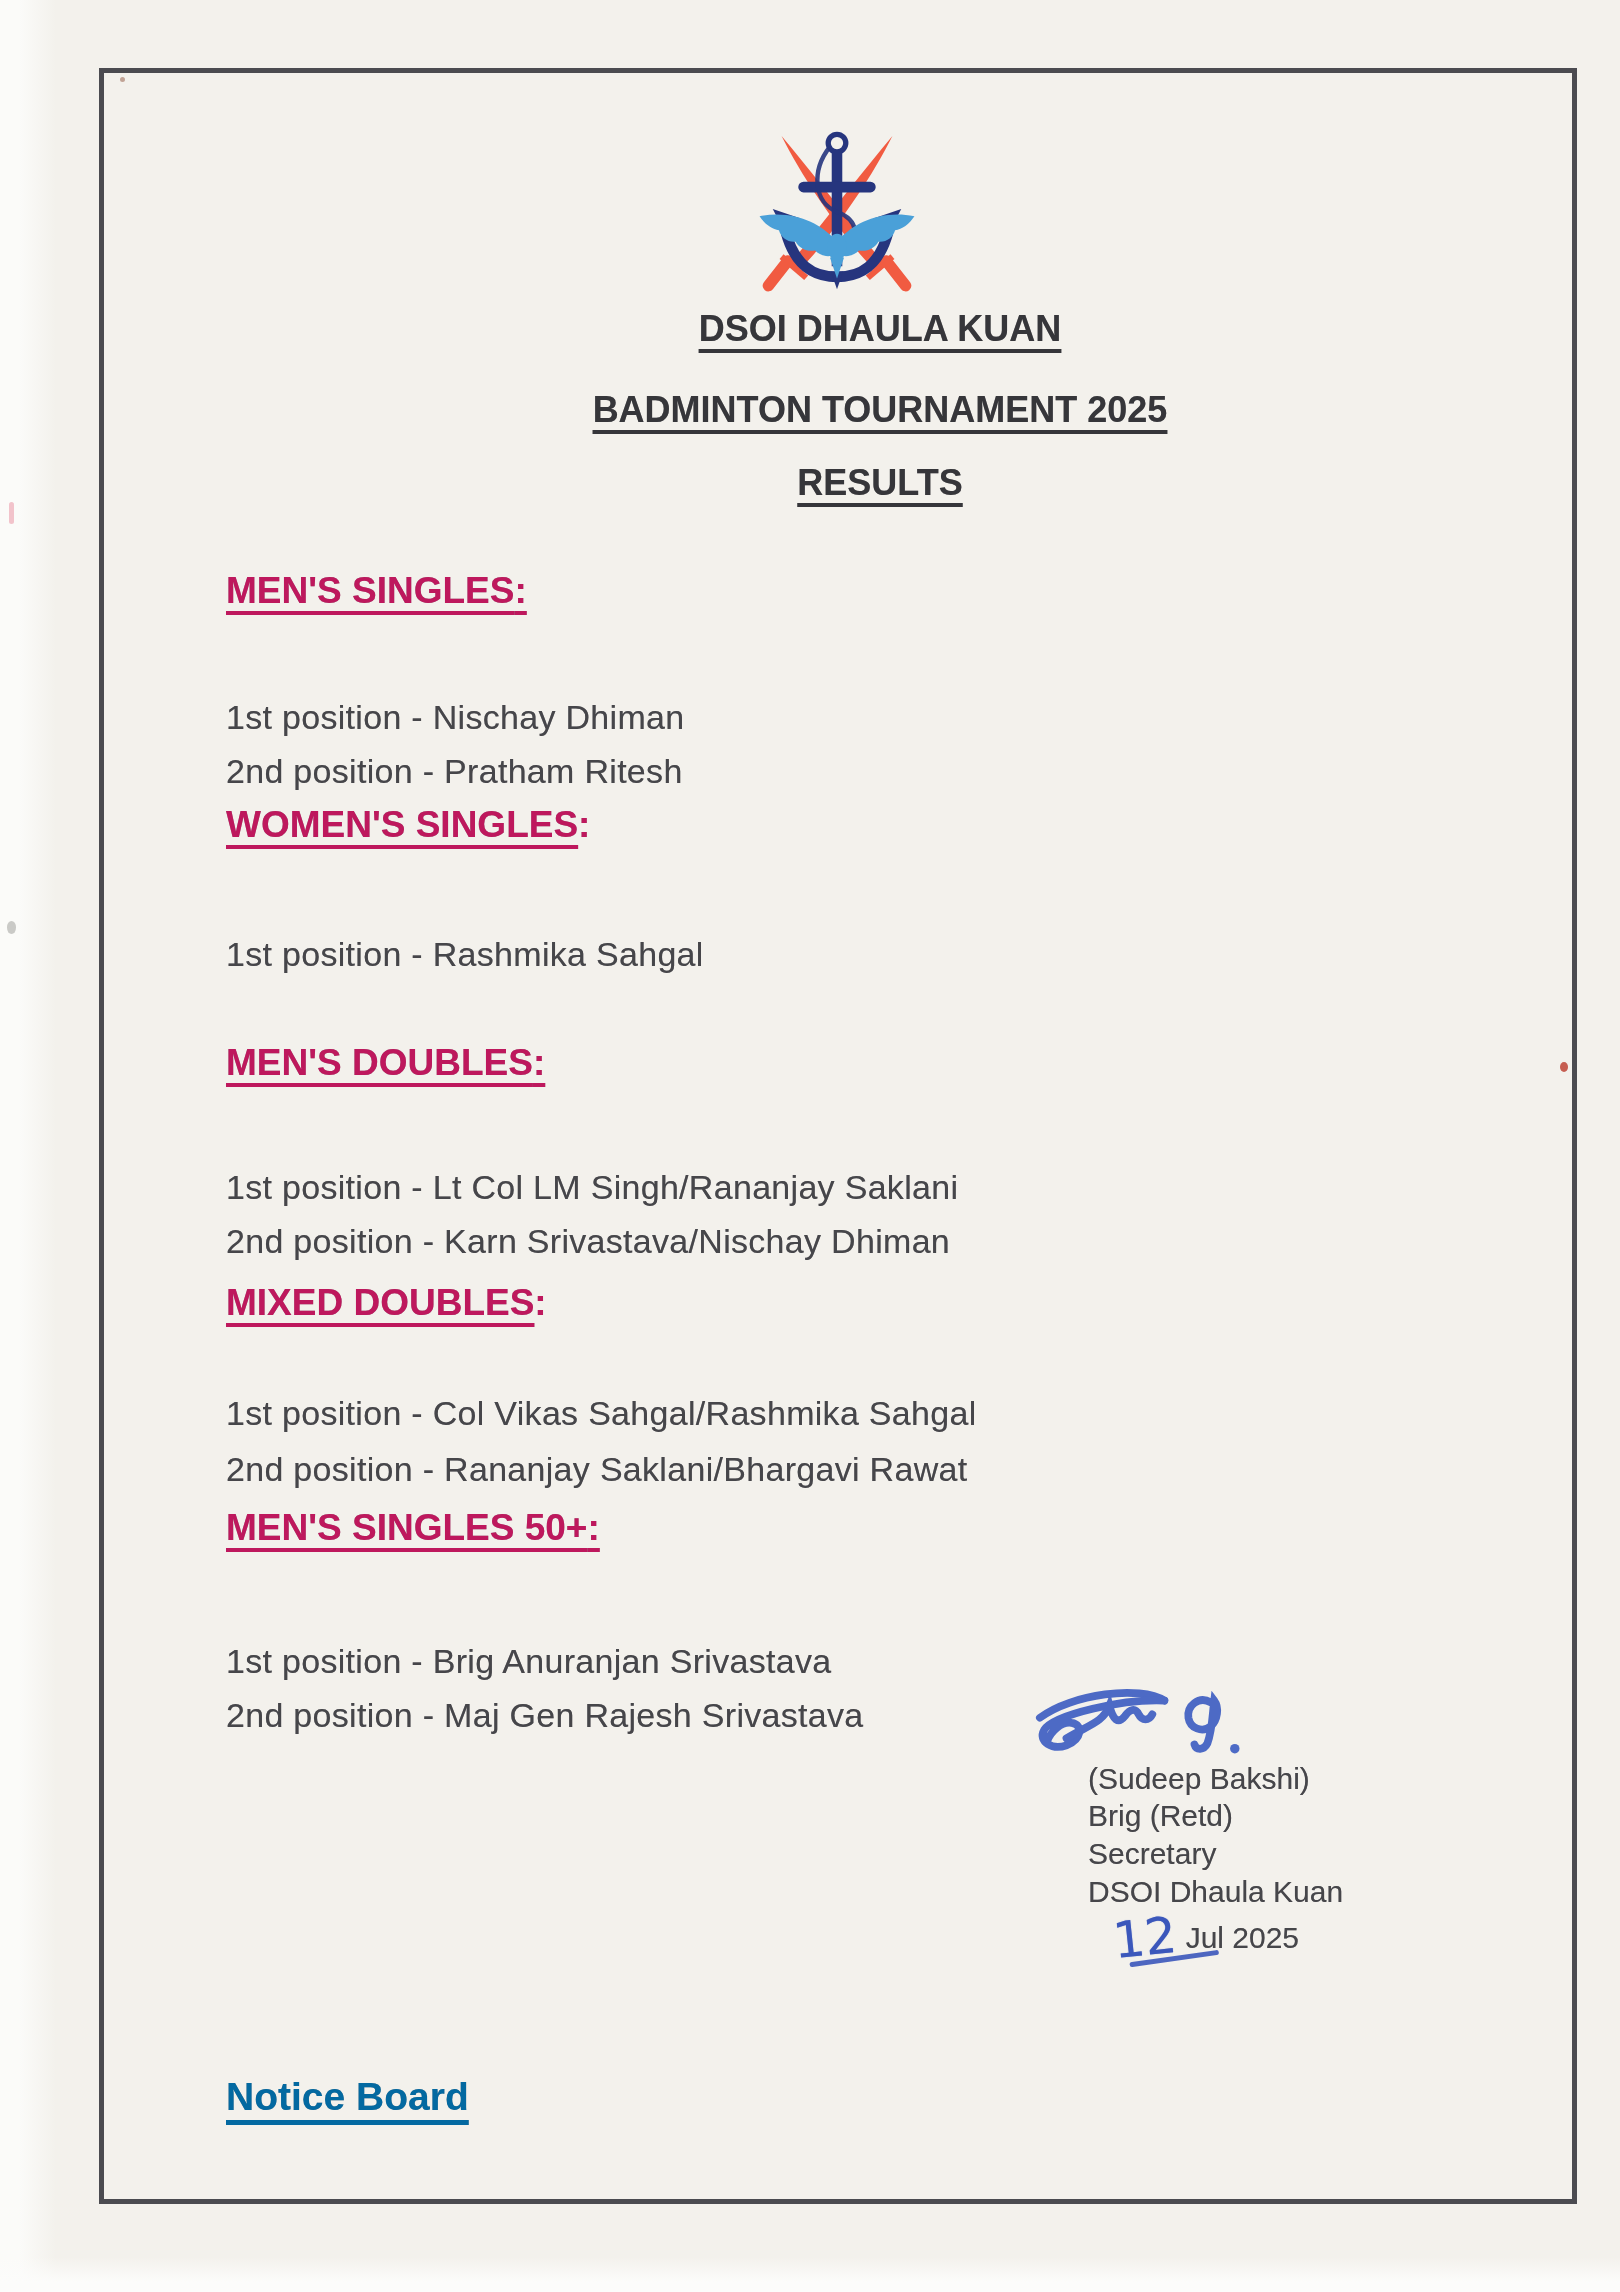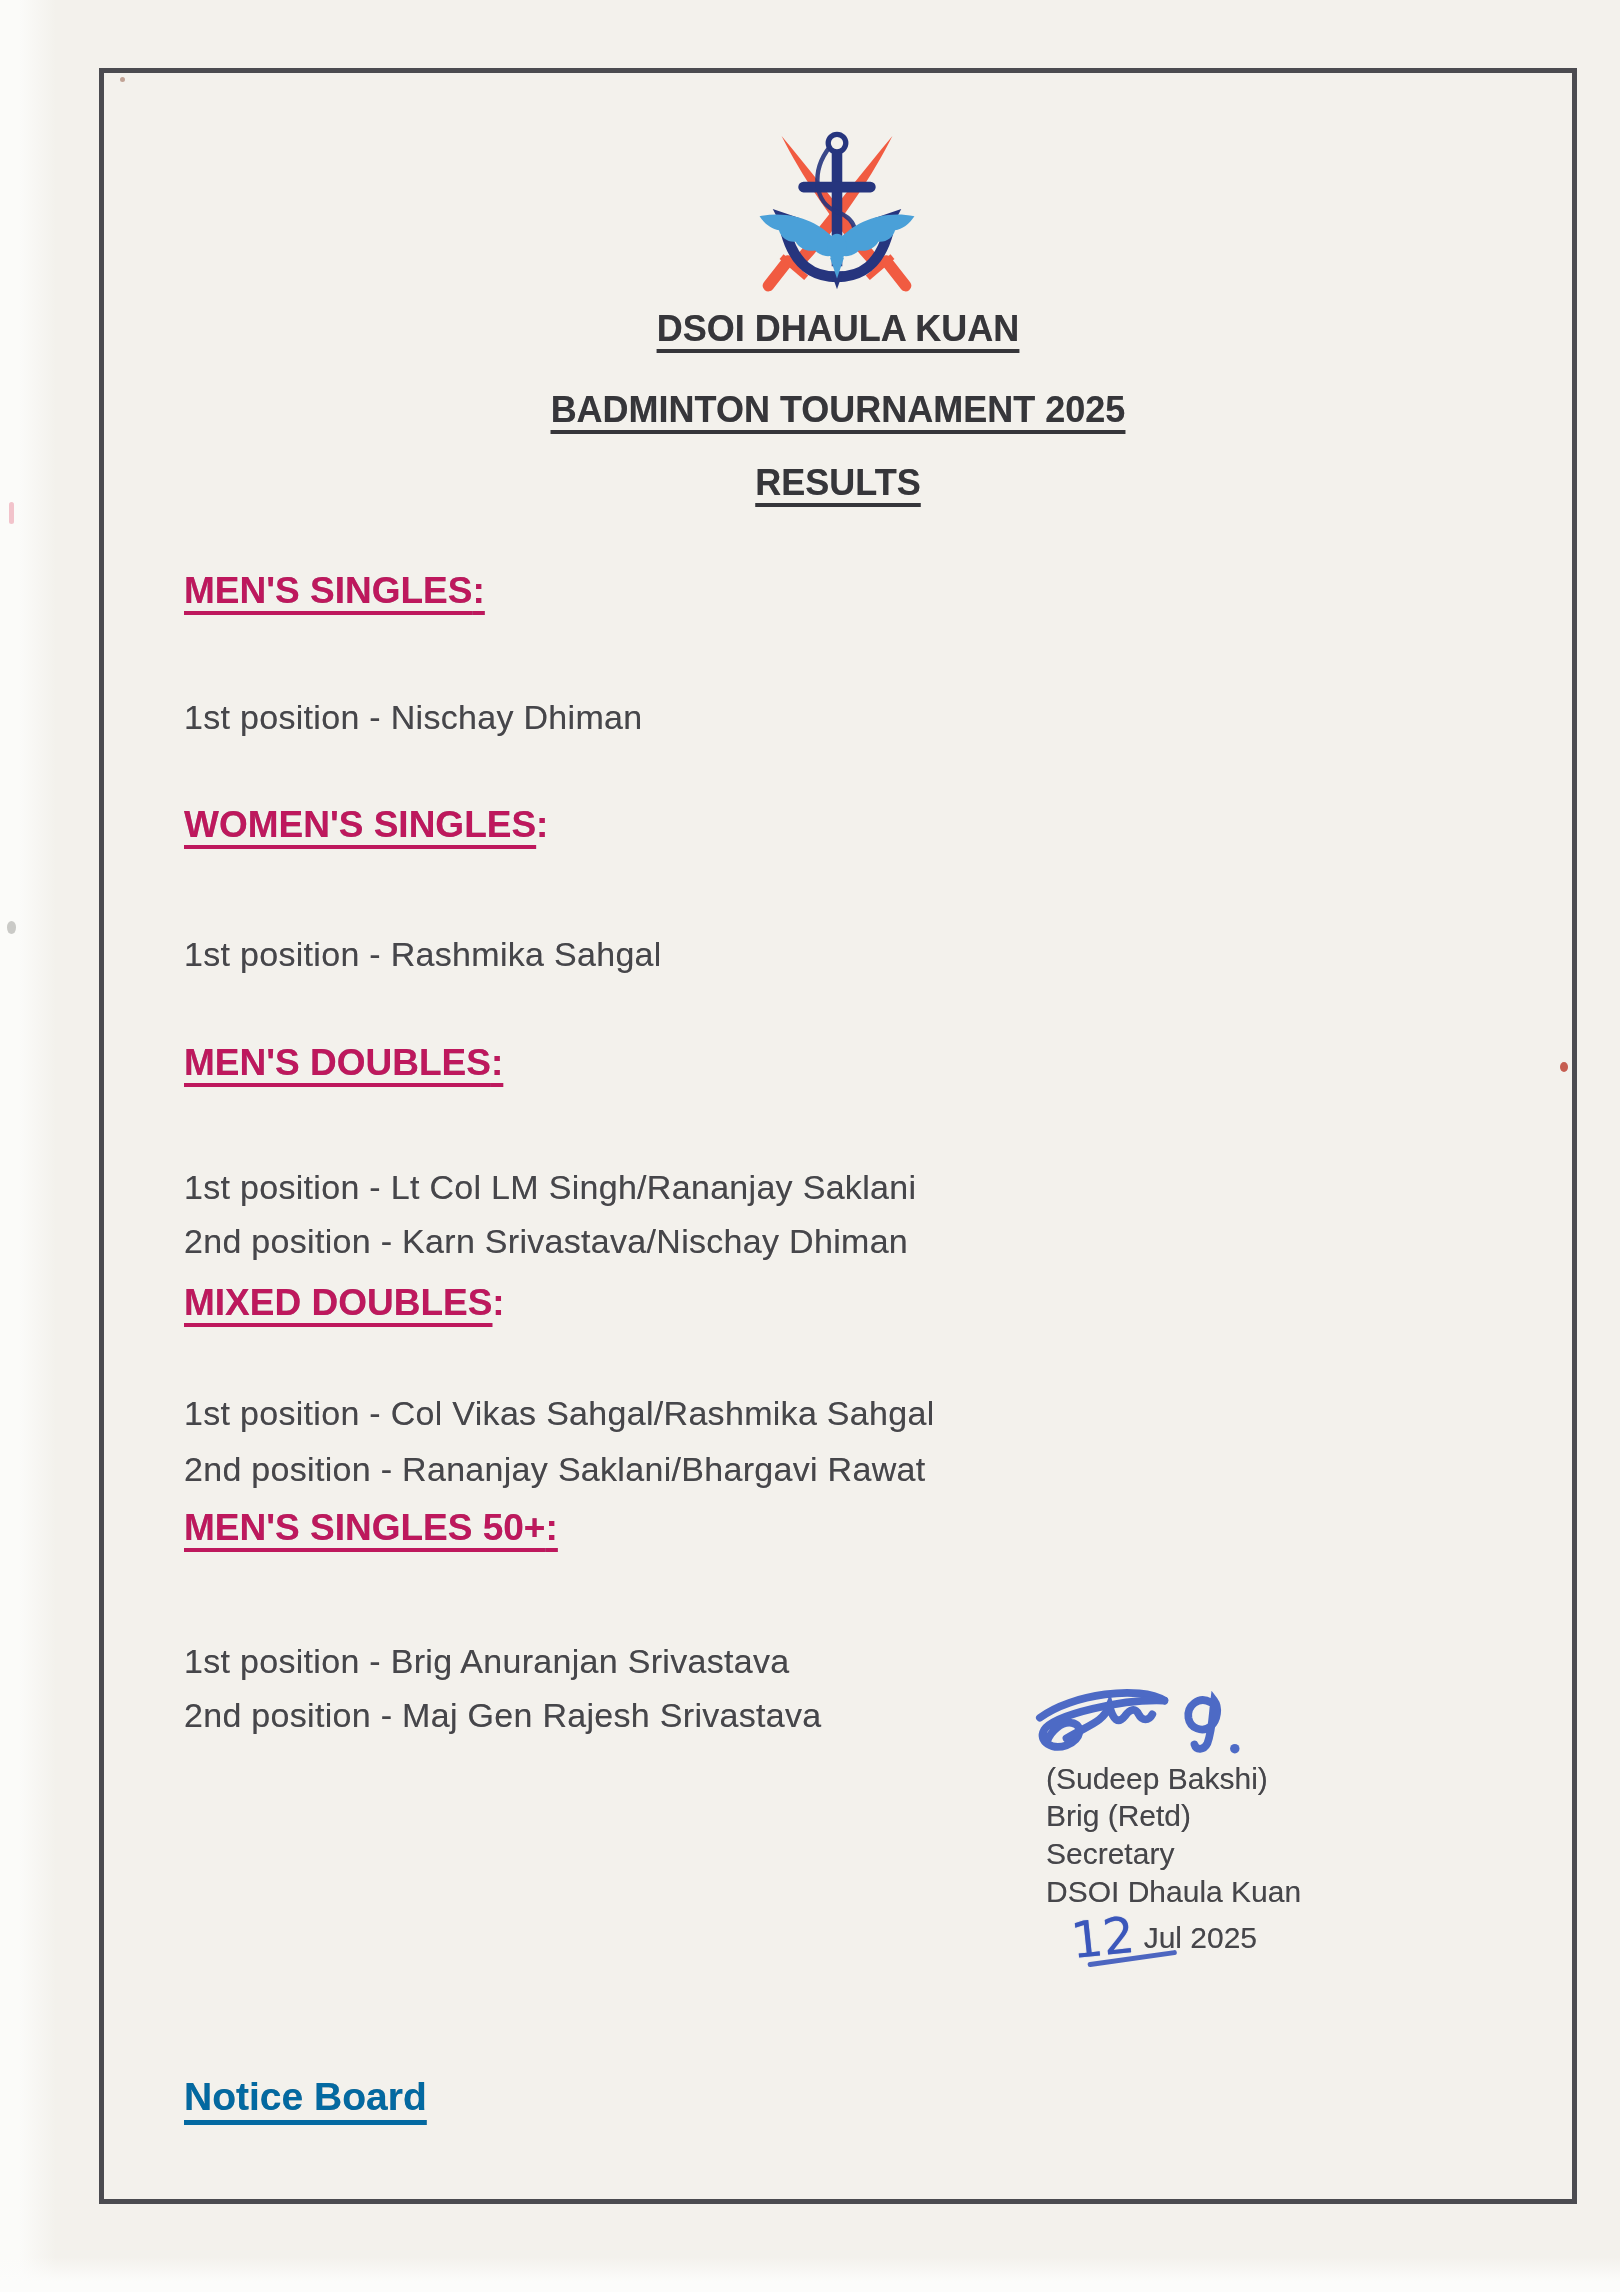--- a/index.html
+++ b/index.html
@@ -11,21 +11,21 @@
   }
   .scan-left{position:absolute;left:0;top:0;width:56px;height:100%;
     background:linear-gradient(90deg,#fbfbf9 35%,rgba(251,251,249,0));}
   .scan-bottom{position:absolute;left:0;bottom:0;width:100%;height:36px;
     background:linear-gradient(0deg,#fcfcfb 30%,rgba(252,252,251,0));}
   .frame{
     position:absolute;left:99px;top:68px;width:1478px;height:2136px;
     border:5.4px solid #4b4b50;box-sizing:border-box;
   }
   .doc-text{text-shadow:0 0 0.5px rgba(70,70,75,.5);}
-  .row{position:absolute;white-space:nowrap;line-height:1.18;}
+  .row{position:absolute;white-space:nowrap;line-height:1.18;padding-left:42px;}
   .title-row{
     left:99px;width:1478px;text-align:center;
     font-weight:bold;font-size:36px;color:#36363a;
   }
   .u{text-decoration:underline;text-decoration-thickness:3.6px;text-underline-offset:8px;}
   .sec-heading{left:184px;font-weight:bold;font-size:37px;color:#be185d;}
   .sec-line{left:184px;font-size:34px;color:#46464a;letter-spacing:0.3px;margin-top:39px;}
   .logo-wrap{position:absolute;left:749px;top:124px;width:176px;height:179px;}
   .sig-scribble{position:absolute;left:1026px;top:1680px;width:251px;height:79px;}
   .sig-line{left:1046px;font-size:30px;color:#46464a;}
@@ -94,20 +94,21 @@
   </div>
 
   <div class="row title-row doc-text" style="top:308px"><span class="u">DSOI DHAULA KUAN</span></div>
   <div class="row title-row doc-text" style="top:389px"><span class="u">BADMINTON TOURNAMENT 2025</span></div>
   <div class="row title-row doc-text" style="top:462px"><span class="u">RESULTS</span></div>
 
   <div class="row sec-heading doc-text" style="top:569px">
     <span class="u"><span>MEN'S SINGLES</span><span>:</span></span>
   </div>
   <div class="row sec-line doc-text" style="top:658px">1st position - Nischay Dhiman</div>
+  <div class="row sec-line doc-text" style="top:712px">2nd position - Pratham Ritesh</div>
 
   <div class="row sec-heading doc-text" style="top:803px">
     <span class="u">WOMEN'S SINGLES</span><span>:</span>
   </div>
   <div class="row sec-line doc-text" style="top:895px">1st position - Rashmika Sahgal</div>
 
   <div class="row sec-heading doc-text" style="top:1041px">
     <span class="u"><span>MEN'S DOUBLES</span><span>:</span></span>
   </div>
   <div class="row sec-line doc-text" style="top:1128px">1st position - Lt Col LM Singh/Rananjay Saklani</div>

